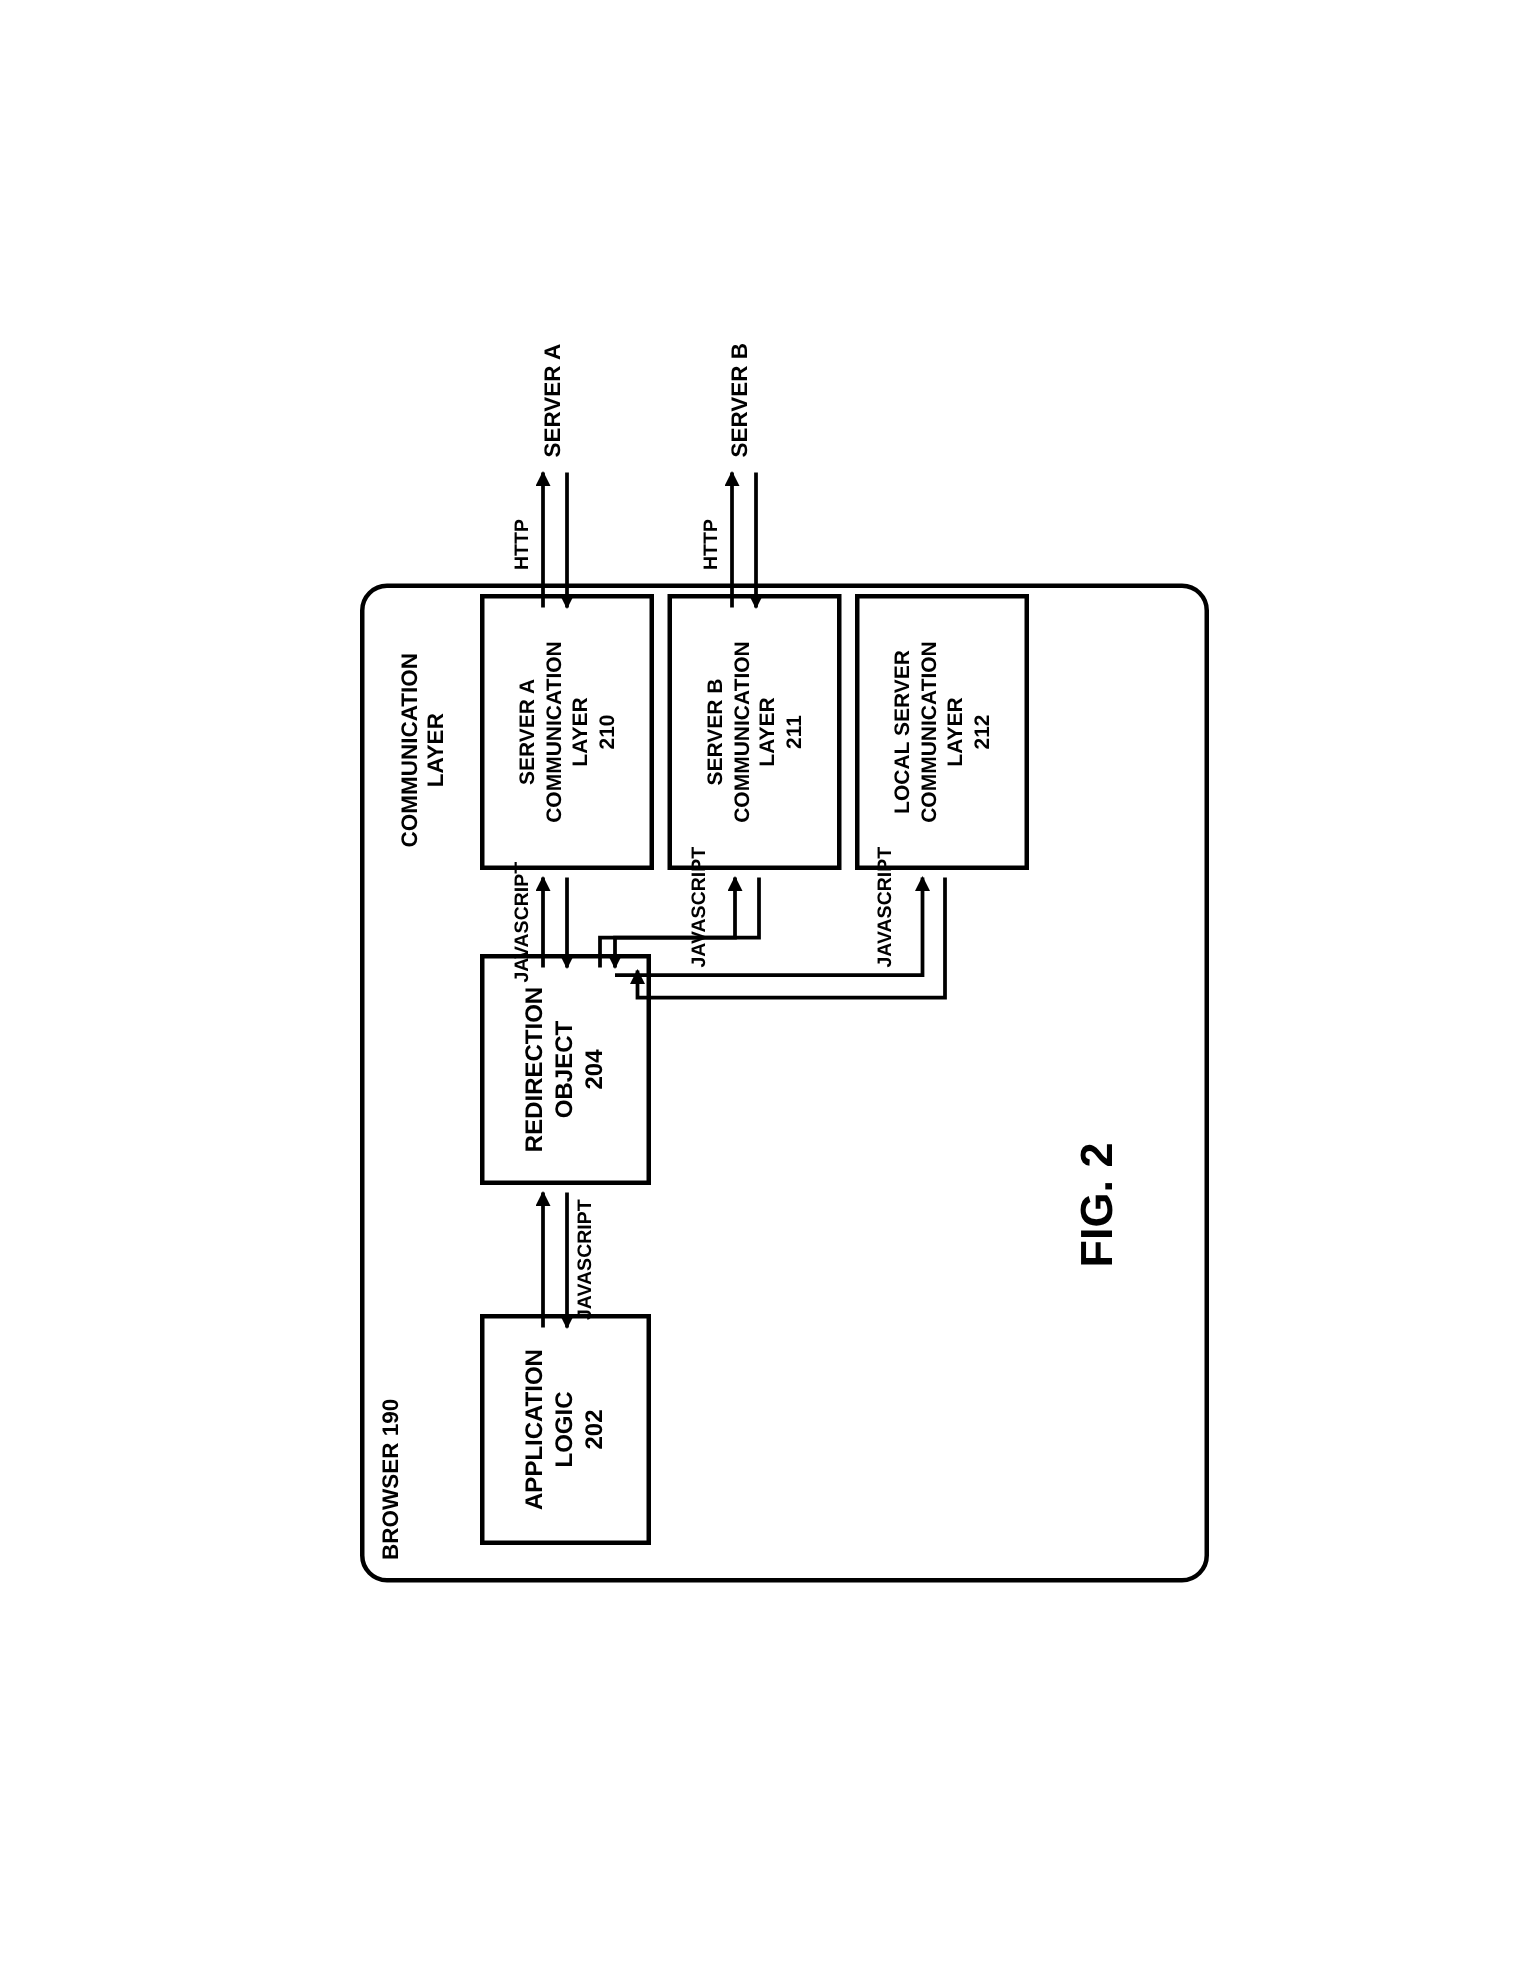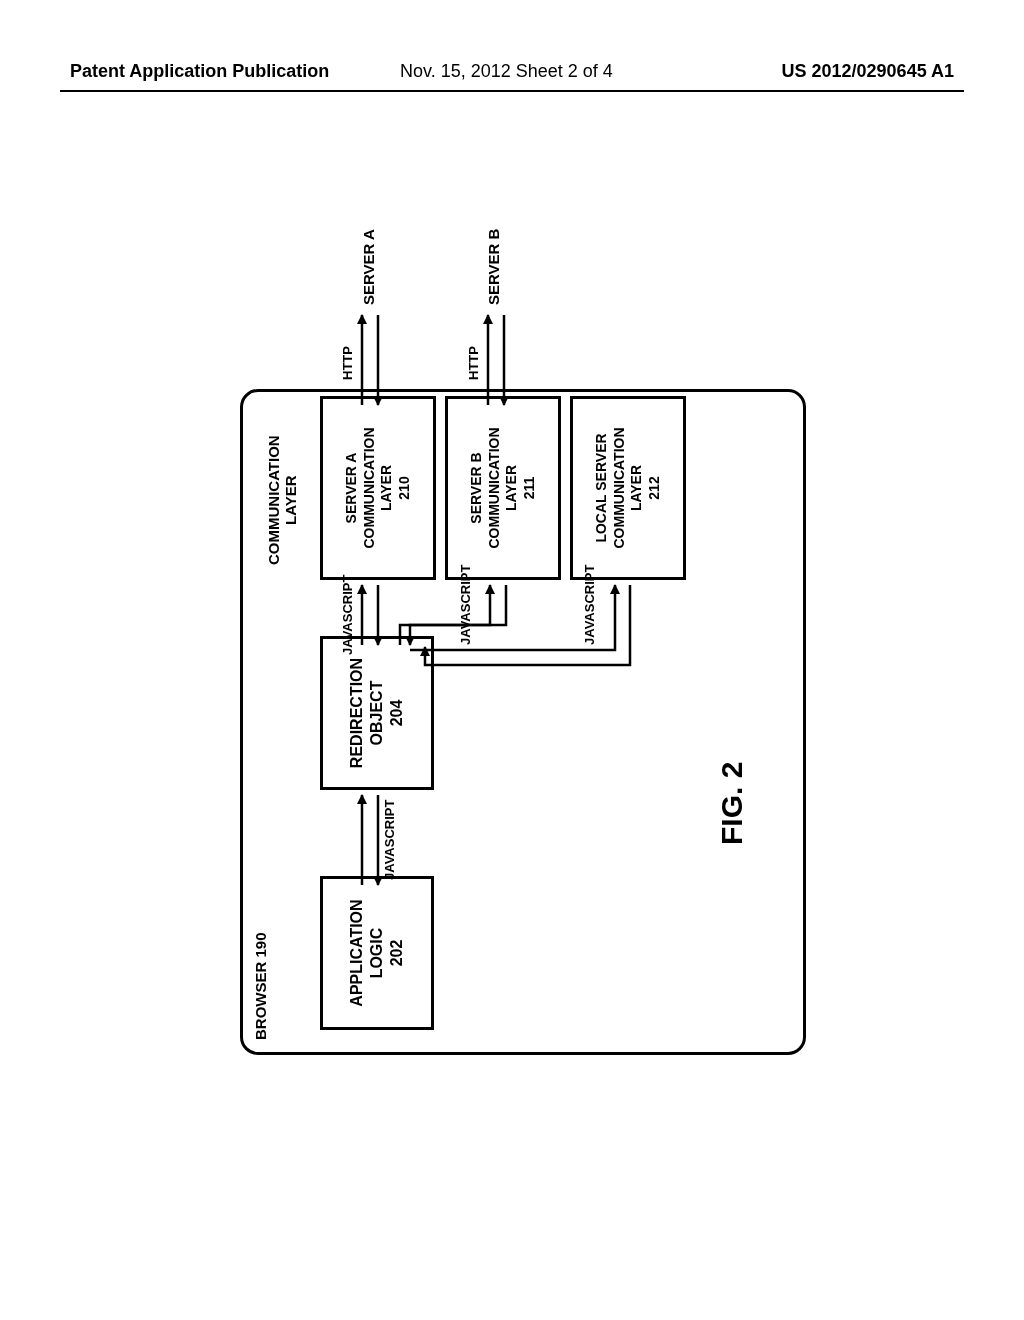--- a/index.html
+++ b/index.html
@@ -119,25 +119,20 @@
   .fig-caption {
     position: absolute;
     font-size: 30px;
     font-weight: bold;
   }
 </style>
 </head>
 <body>
 
 <div class="page">
-  <div class="header">
-    <span class="left">Patent Application Publication</span>
-    <span class="mid">Nov. 15, 2012  Sheet 2 of 4</span>
-    <span class="right">US 2012/0290645 A1</span>
-  </div>
 
   <div class="content">
 
     <div class="rot-wrap">
       <div class="rot">
         <div class="stage">
 
           <div class="outer" style="left:0px; top:30px; width:660px; height:560px;"></div>
           <span class="lbl" style="left:15px; top:42px;">BROWSER  190</span>
 

